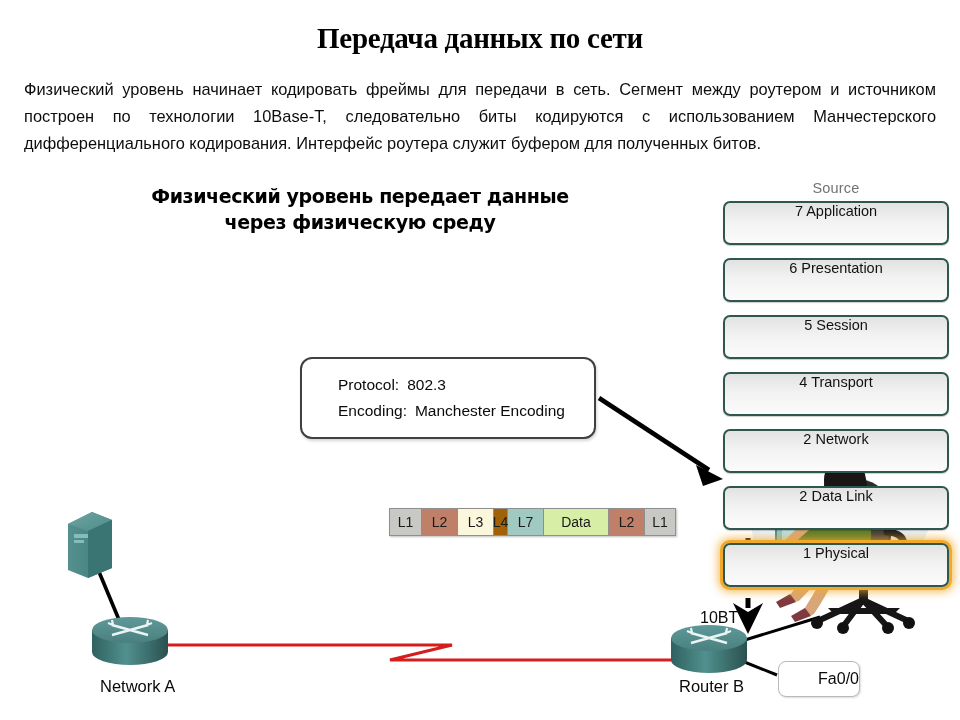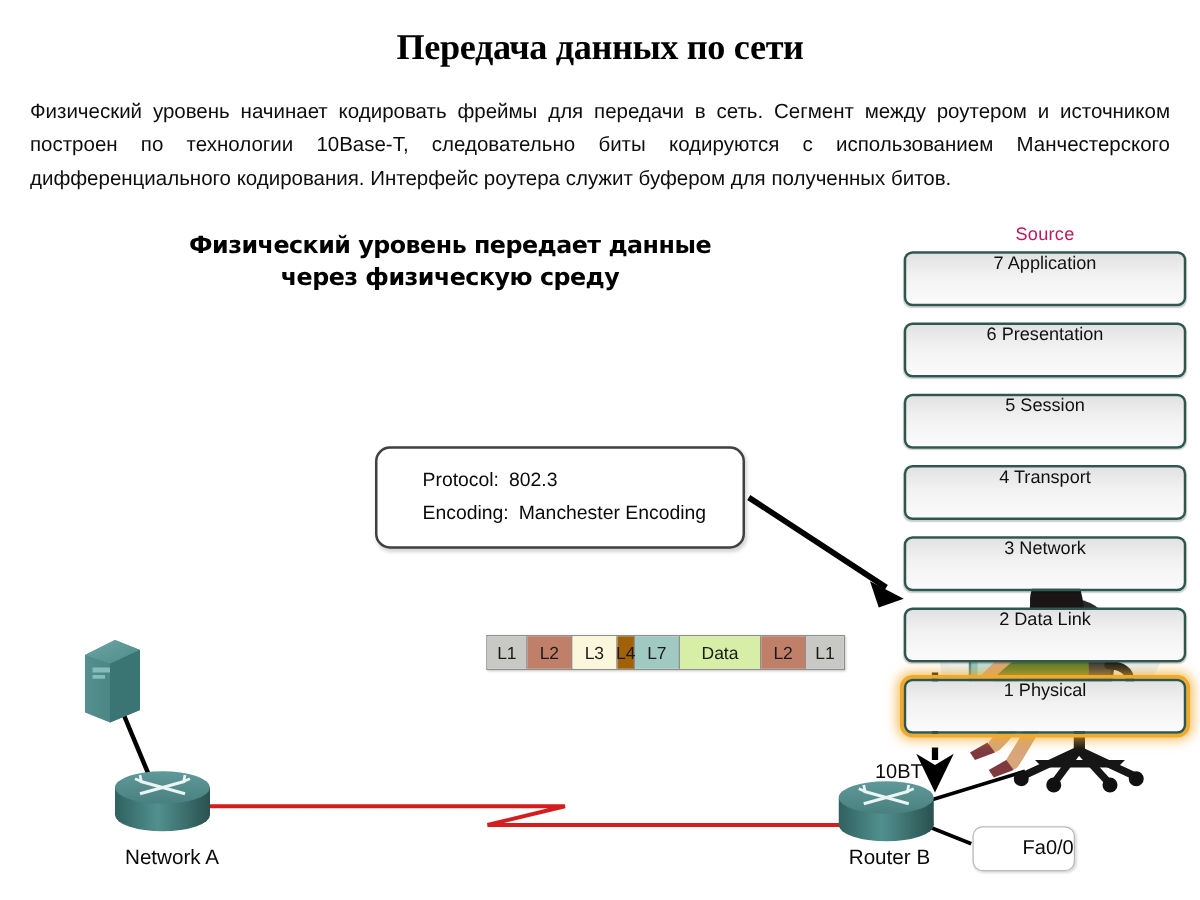--- a/index.html
+++ b/index.html
@@ -78,21 +78,21 @@
   #osi-stack {
     position: absolute;
     left: 723px;
     top: 0;
     width: 226px;
   }
   #osi-title {
     text-align: center;
     font-family: "Liberation Sans", sans-serif;
     font-size: 14.5px;
-    color: #be185d;
+    color: #737373;
     margin-bottom: 5px;
     letter-spacing: 0.2px;
   }
   .osi-layer {
     position: relative;
     height: 44px;
     margin-bottom: 13px;
     border: 2.5px solid #2e5750;
     border-radius: 7px;
     background: linear-gradient(180deg, #e2e2e2 0%, #f2f2f2 45%, #fbfbfb 100%);
@@ -347,21 +347,21 @@
       <div class="osi-layer" style="border-color: rgb(46, 87, 80);">
         <span>6 Presentation</span>
       </div>
       <div class="osi-layer" style="border-color: rgb(46, 87, 80);">
         <span>5 Session</span>
       </div>
       <div class="osi-layer" style="border-color: rgb(46, 87, 80);">
         <span>4 Transport</span>
       </div>
       <div class="osi-layer" style="border-color: rgb(46, 87, 80);">
-        <span>3 Network</span>
+        <span>2 Network</span>
       </div>
       <div class="osi-layer" style="border-color: rgb(46, 87, 80);">
         <span>2 Data Link</span>
       </div>
       <div class="osi-layer highlight" style="border-color: rgb(46, 87, 80); box-shadow: rgb(240, 169, 42) 0px 0px 0px 3px, rgba(240, 169, 42, 0.75) 0px 0px 9px 5px;">
         <span>1 Physical</span>
       </div>
     </div>
 
     <div id="protocol-callout">

